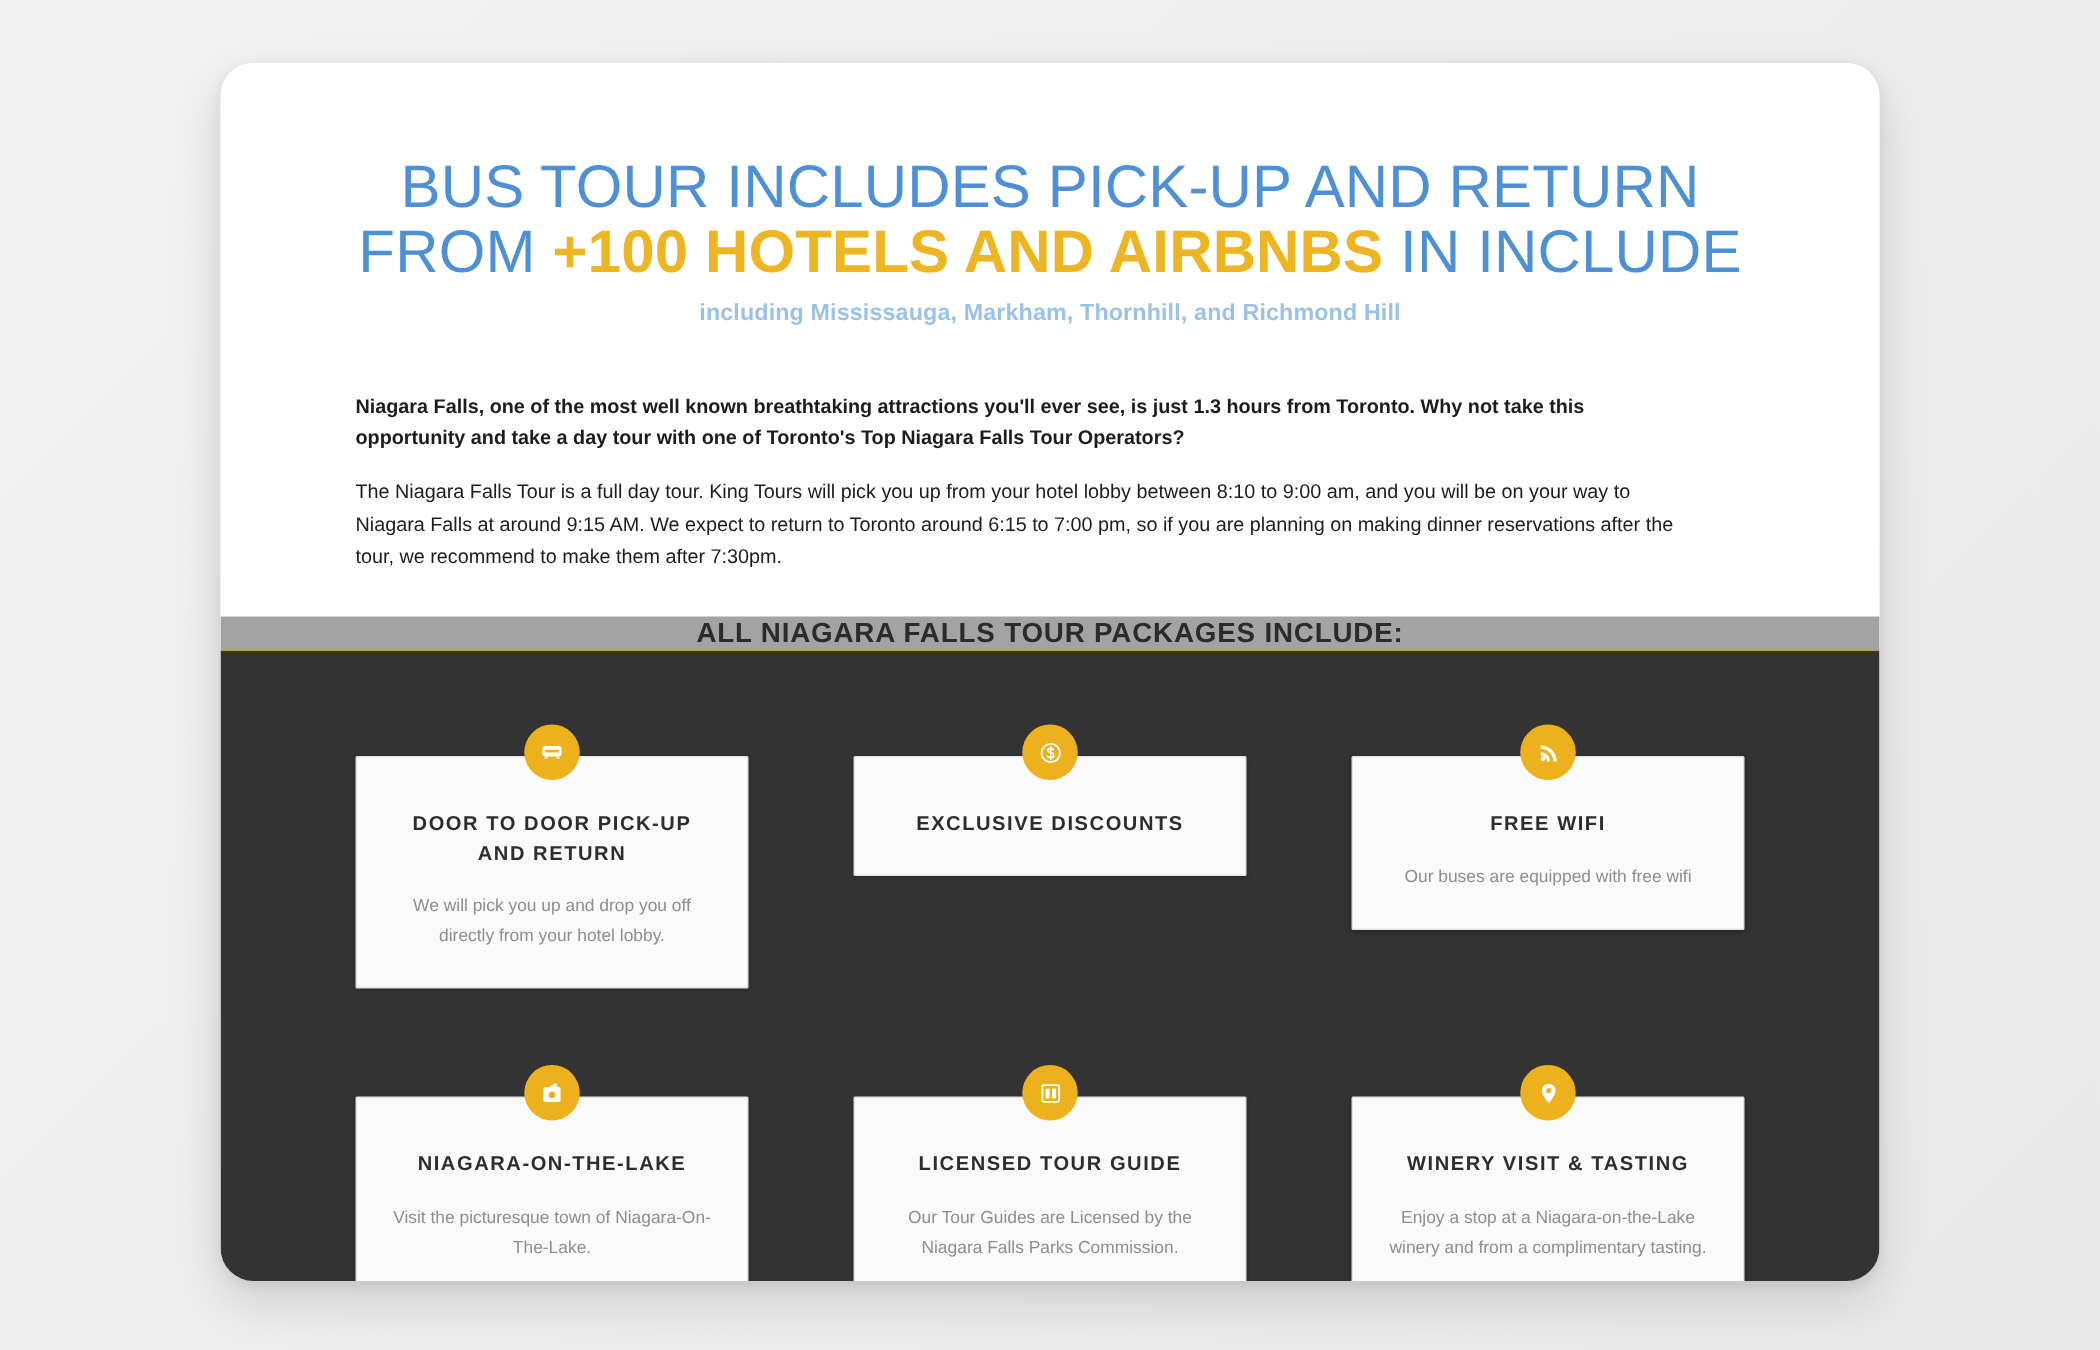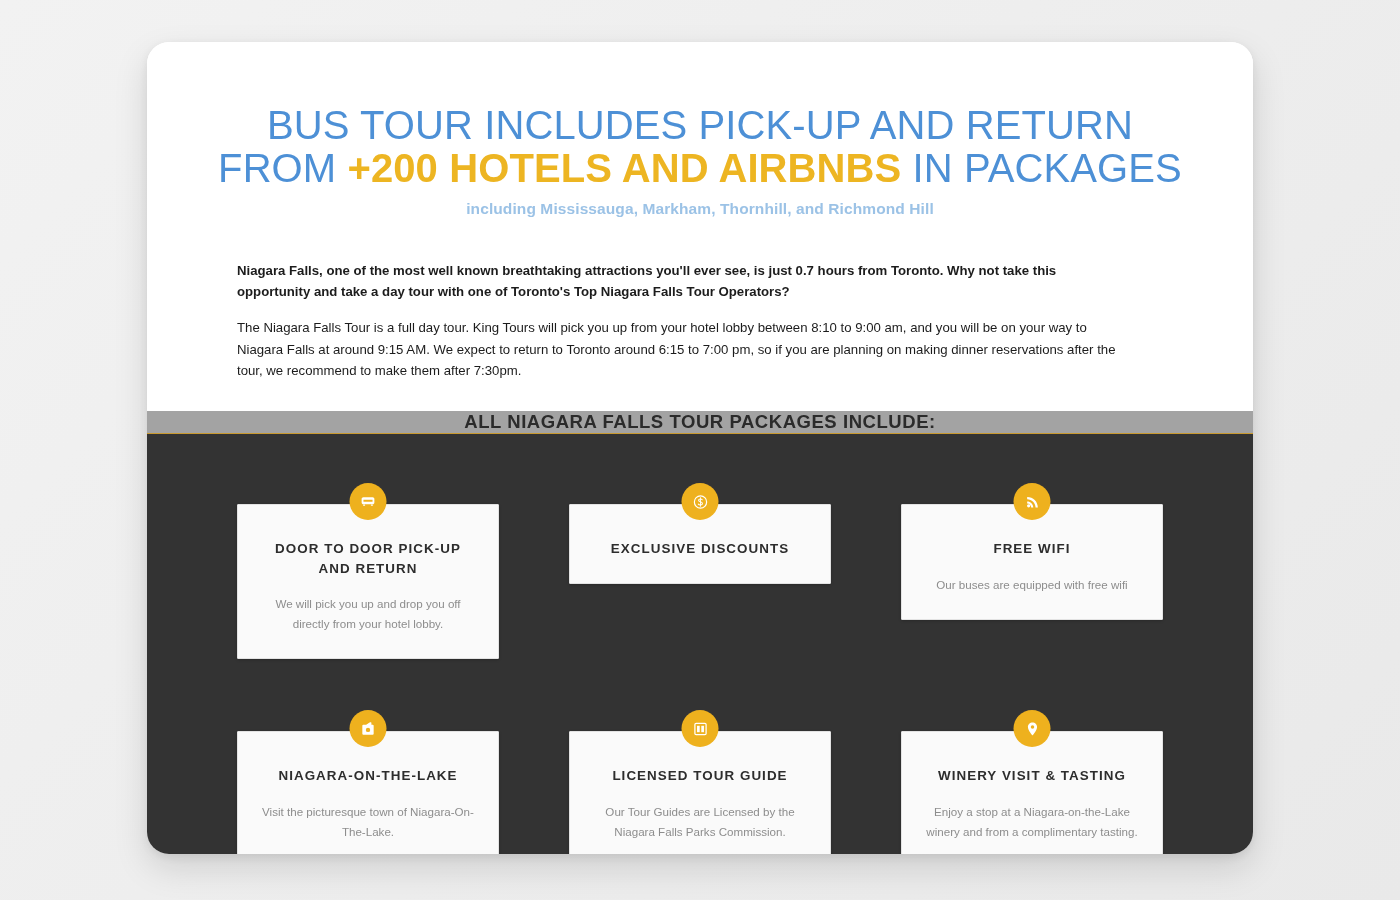--- a/index.html
+++ b/index.html
@@ -152,27 +152,27 @@
 </style>
 </head>
 <body>
 
 <div id="page-wrap">
   <div class="card-surface">
 
     <section class="hero">
       <h1 class="hero-title">
         <span>BUS TOUR INCLUDES PICK-UP AND RETURN</span><br>
-        <span>FROM </span><span class="accent">+200 HOTELS AND AIRBNBS</span><span> IN PACKAGES</span>
+        <span>FROM </span><span class="accent">+100 HOTELS AND AIRBNBS</span><span> IN INCLUDE</span>
       </h1>
       <div class="hero-sub">including Mississauga, Markham, Thornhill, and Richmond Hill</div>
     </section>
 
     <section class="copy">
-      <p class="lead">Niagara Falls, one of the most well known breathtaking attractions you'll ever see, is just 0.7 hours from Toronto.  Why not take this opportunity and take a day tour with one of Toronto's Top Niagara Falls Tour Operators?</p>
+      <p class="lead">Niagara Falls, one of the most well known breathtaking attractions you'll ever see, is just 1.3 hours from Toronto.  Why not take this opportunity and take a day tour with one of Toronto's Top Niagara Falls Tour Operators?</p>
       <p class="body">The Niagara Falls Tour is a full day tour. King Tours will pick you up from your hotel lobby between 8:10 to 9:00 am, and you will be on your way to Niagara Falls at around 9:15 AM. We expect to return to Toronto around  6:15 to 7:00 pm, so if you are planning on making dinner reservations after the tour, we recommend to make them after 7:30pm.</p>
     </section>
 
     <section class="banner">
       <div class="banner-text">ALL NIAGARA FALLS TOUR PACKAGES INCLUDE:</div>
     </section>
 
     <section class="features">
 
       <div class="feature-row">

